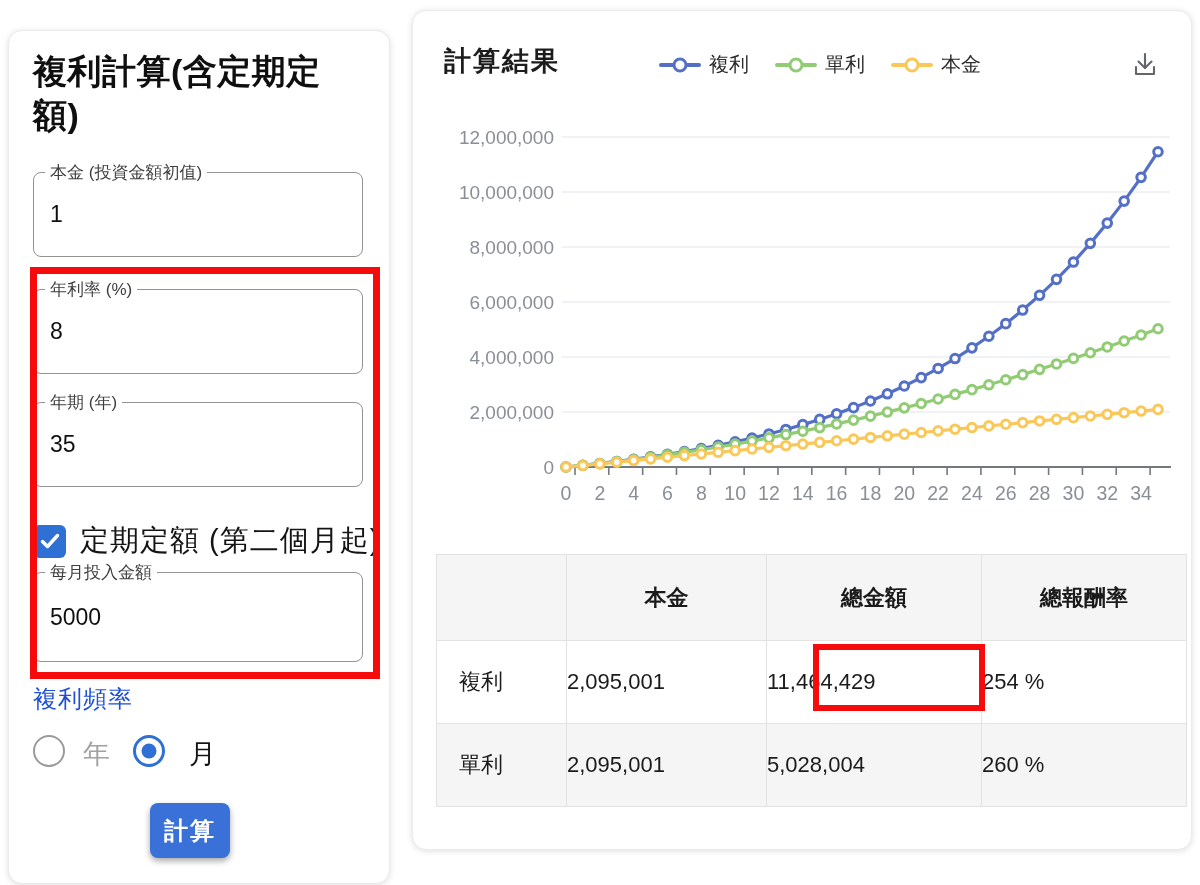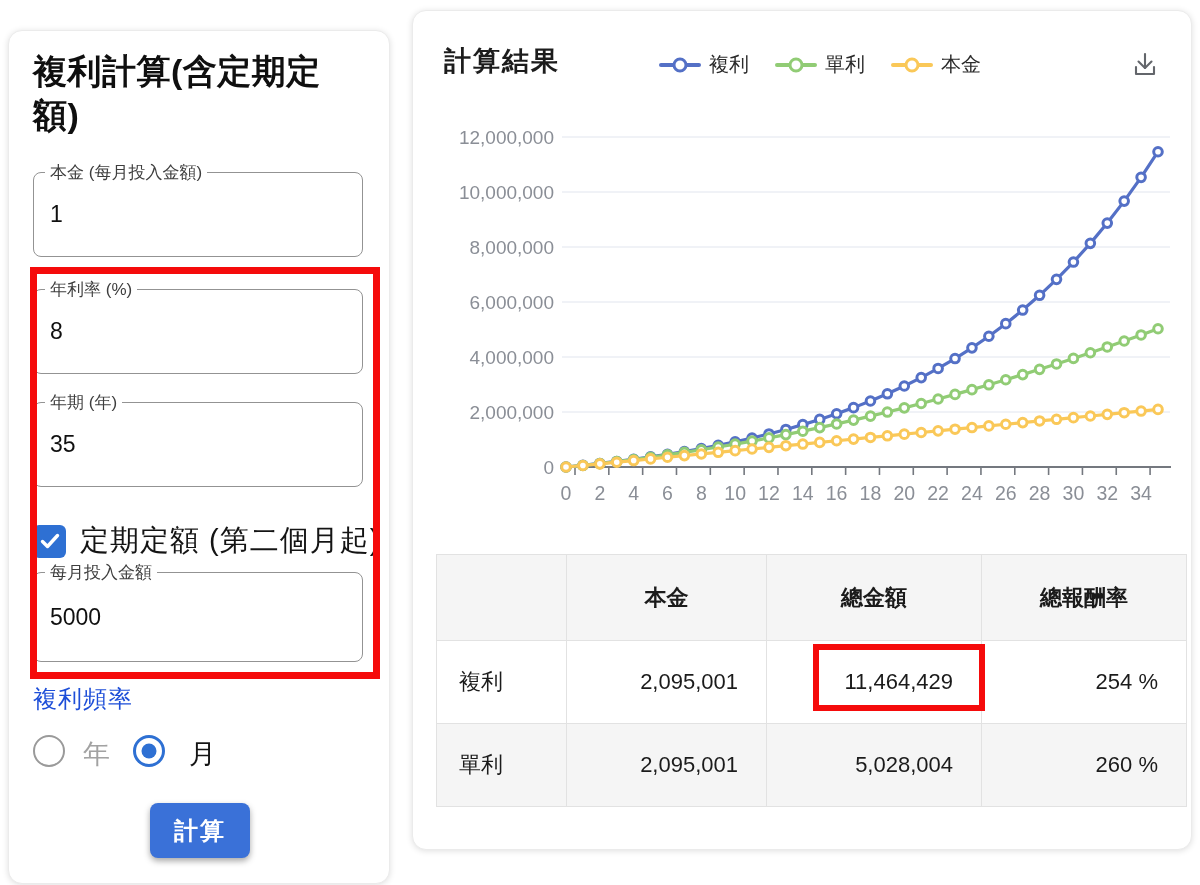--- a/index.html
+++ b/index.html
@@ -30,21 +30,21 @@
   #freq-label{position:absolute;left:24px;top:652px;font-size:24px;color:#1d4ed8;letter-spacing:1px;}
   #radio-row{position:absolute;left:24px;top:704px;height:38px;width:330px;}
   .radio{position:absolute;top:0;width:32px;height:32px;border-radius:50%;box-sizing:border-box;background:#fff;}
   #radio-year{left:0;border:2.5px solid #9a9a9a;}
   #radio-month{left:100px;border:3px solid #2e70d3;}
   #radio-month .dot{position:absolute;left:50%;top:50%;transform:translate(-50%,-50%);
                     width:15px;height:15px;border-radius:50%;background:#2e70d3;}
   .radio-label{position:absolute;top:1px;font-size:27px;}
   #radio-year-label{left:50px;color:#a2a2a2;}
   #radio-month-label{left:156px;color:#141414;}
-  #calc-button{position:absolute;left:141px;top:772px;width:100px;height:55px;border:0;
+  #calc-button{position:absolute;left:141px;top:772px;width:80px;height:55px;border:0;
                border-radius:8px;background:#3a71d8;color:#fff;font-size:24px;font-weight:700;
                letter-spacing:2px;box-shadow:0 3px 6px rgba(0,0,0,.35);font-family:inherit;cursor:pointer;}
   .red-annotation{position:absolute;border:7px solid #f50b0b;box-sizing:border-box;
                   pointer-events:none;z-index:20;}
   #form-red-box{left:21px;top:236px;width:350px;height:412px;}
   #table-red-box{left:400px;top:633px;width:172px;height:67px;border-width:6px;}
 
   
   #result-title{position:absolute;left:31px;top:32px;font-size:27px;font-weight:700;color:#1c1c1c;letter-spacing:2px;text-align:center;}
   #legend{position:absolute;left:246px;top:40px;display:flex;gap:26px;align-items:center;}
@@ -57,35 +57,35 @@
   #download-btn{position:absolute;left:714px;top:36px;width:36px;height:36px;cursor:pointer;}
 
   #chart{position:absolute;left:23px;top:100px;}
 
   
   #result-table{position:absolute;left:23px;top:543px;width:750px;border-collapse:collapse;
                 font-size:22px;color:#1b1b1b;table-layout:fixed;}
   #result-table th,#result-table td{border:1px solid #e2e2e2;box-sizing:border-box;padding:0;}
   #result-table th{height:86px;font-weight:700;background:#f5f5f5;text-align:center;}
   #result-table .row-label{text-align:left;padding-left:22px;font-weight:400;}
-  #result-table td{height:83px;text-align:right;padding-right:28px;}
+  #result-table td{height:83px;padding-right:28px;}
   #result-table td.row-label{padding-right:0;}
   #result-table tr.striped td{background:#f5f5f5;}
   .c0{width:130px;} .c1{width:200px;} .c2{width:215px;} .c3{width:205px;}
 </style>
 </head>
 <body>
 
 <div id="stage">
 
   <div class="card" id="left-card">
     <div id="form-title">複利計算(含定期定額)</div>
 
     <div class="field" id="field-principal">
-      <span class="flabel">本金 (每月投入金額)</span>
+      <span class="flabel">本金 (投資金額初值)</span>
       <input value="1" style="">
     </div>
 
     <div class="field" id="field-rate">
       <span class="flabel">年利率 (%)</span>
       <input value="8" style="">
     </div>
 
     <div class="field" id="field-years">
       <span class="flabel">年期 (年)</span>

